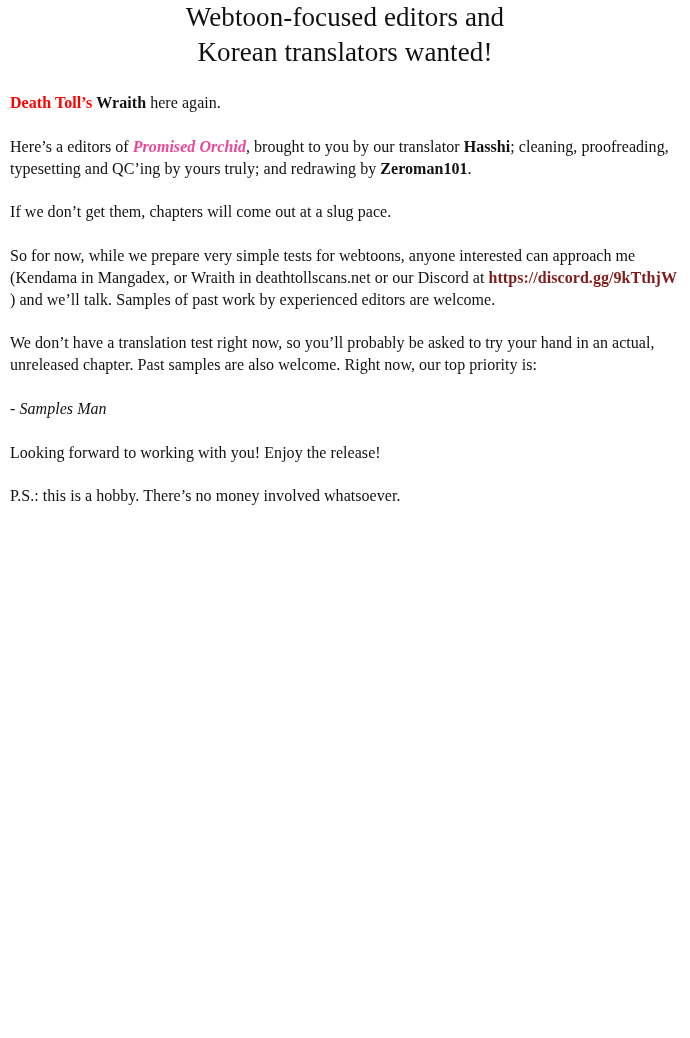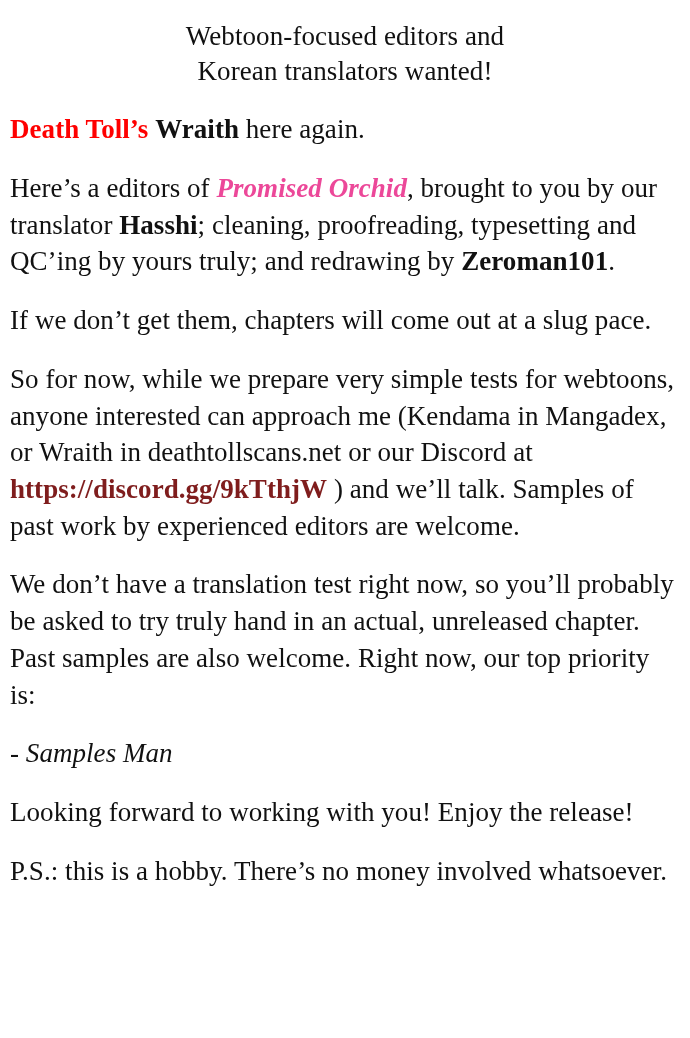--- a/index.html
+++ b/index.html
@@ -11,38 +11,38 @@
     width: 690px;
     height: 1038px;
     font-family: "Liberation Serif", serif;
     color: #111111;
     overflow: hidden;
   }
   .page {
     width: 690px;
     height: 1038px;
     box-sizing: border-box;
-    padding: 19px 10px 0 10px;
+    padding: 0 10px 0 10px;
     position: relative;
   }
   .headline {
     text-align: center;
     font-size: 27px;
     line-height: 1.30;
     font-weight: 400;
     margin: 0 0 8px 0;
     letter-spacing: 0.1px;
   }
   .headline .l1, .headline .l2 { display: block; }
   .body-block {
     margin-top: 22px;
   }
   p.para {
     margin: 0 0 22px 0;
-    font-size: 27px;
+    font-size: 16px;
     line-height: 1.36;
     text-align: left;
     letter-spacing: 0.05px;
   }
   .red {
     color: #ff0000;
     font-weight: 700;
   }
   .bold { font-weight: 700; }
   .italic-red {
@@ -81,21 +81,21 @@
 
     <p class="para"><span class="red">Death Toll’s</span> <span class="bold">Wraith</span><span> here again.</span></p>
 
     <p class="para"><span>Here’s a editors of </span><span class="italic-red">Promised Orchid</span><span>, brought to you by our translator </span><span class="bold">Hasshi</span><span>; cleaning, proofreading, typesetting and QC’ing by yours truly; and redrawing by </span><span class="bold">Zeroman101</span><span>.</span></p>
 
 
     <p class="para">If we don’t get them, chapters will come out at a slug pace.</p>
 
     <p class="para"><span>So for now, while we prepare very simple tests for webtoons, anyone interested can approach me (Kendama in Mangadex, or Wraith in deathtollscans.net or our Discord at </span><a class="link" href="#">https://discord.gg/9kTthjW</a><span> ) and we’ll talk. Samples of past work by experienced editors are welcome.</span></p>
 
-    <p class="para">We don’t have a translation test right now, so you’ll probably be asked to try truly hand in an actual, unreleased chapter. Past samples are also welcome. Right now, our top priority is:</p>
+    <p class="para">We don’t have a translation test right now, so you’ll probably be asked to try your hand in an actual, unreleased chapter. Past samples are also welcome. Right now, our top priority is:</p>
 
     <p class="para italic">- Samples Man</p>
 
 
     <p class="para">Looking forward to working with you! Enjoy the release!</p>
 
     <p class="para">P.S.: this is a hobby. There’s no money involved whatsoever.</p>
 
   </div>
 </div>

